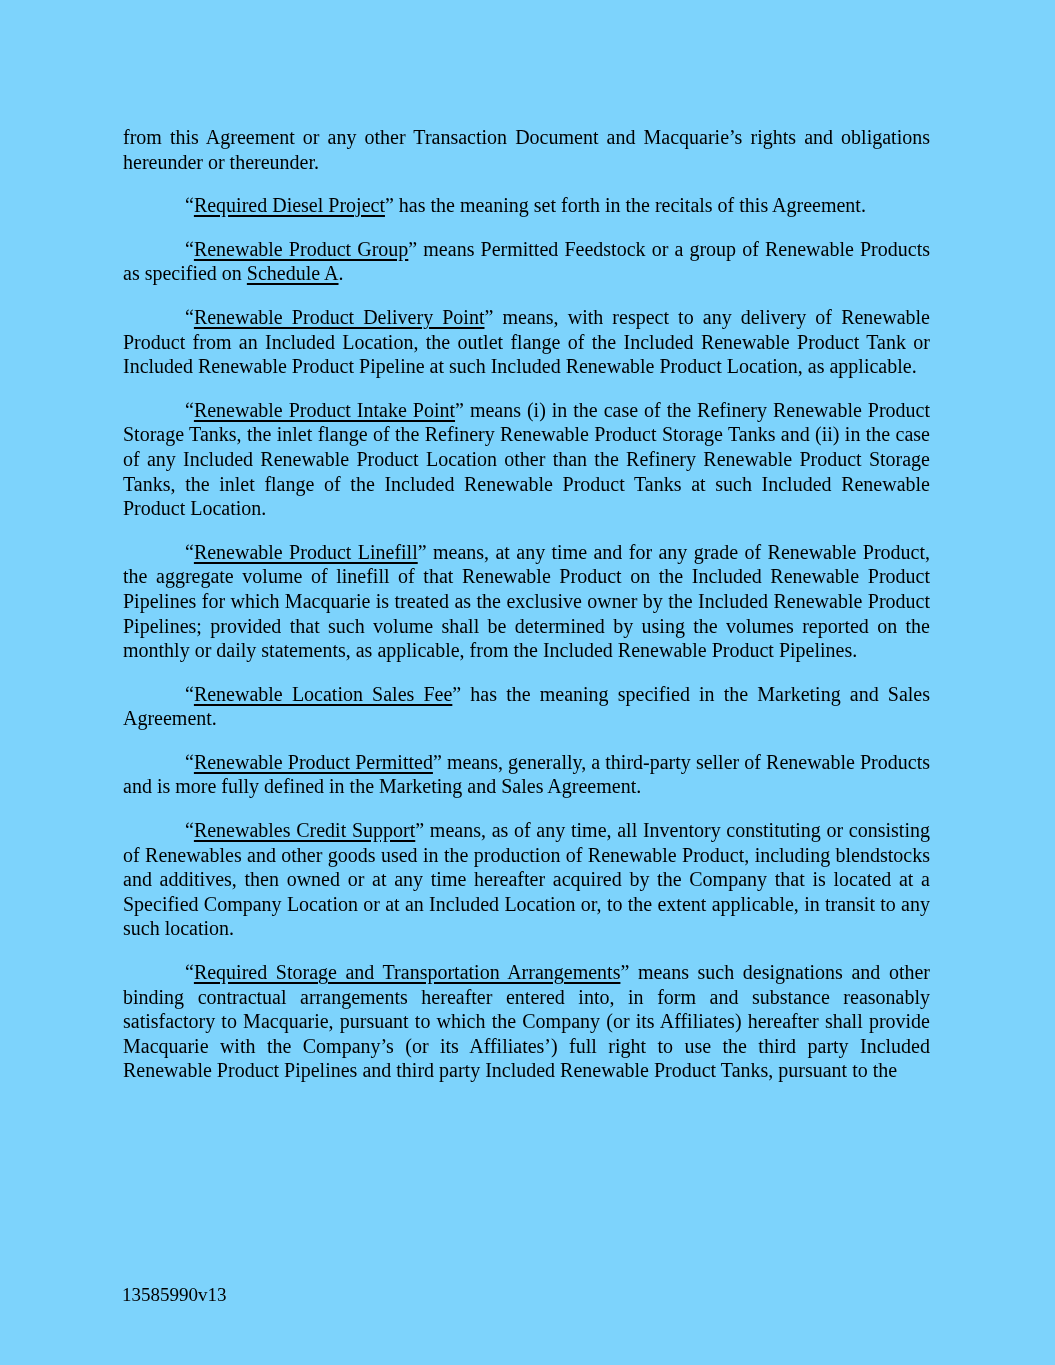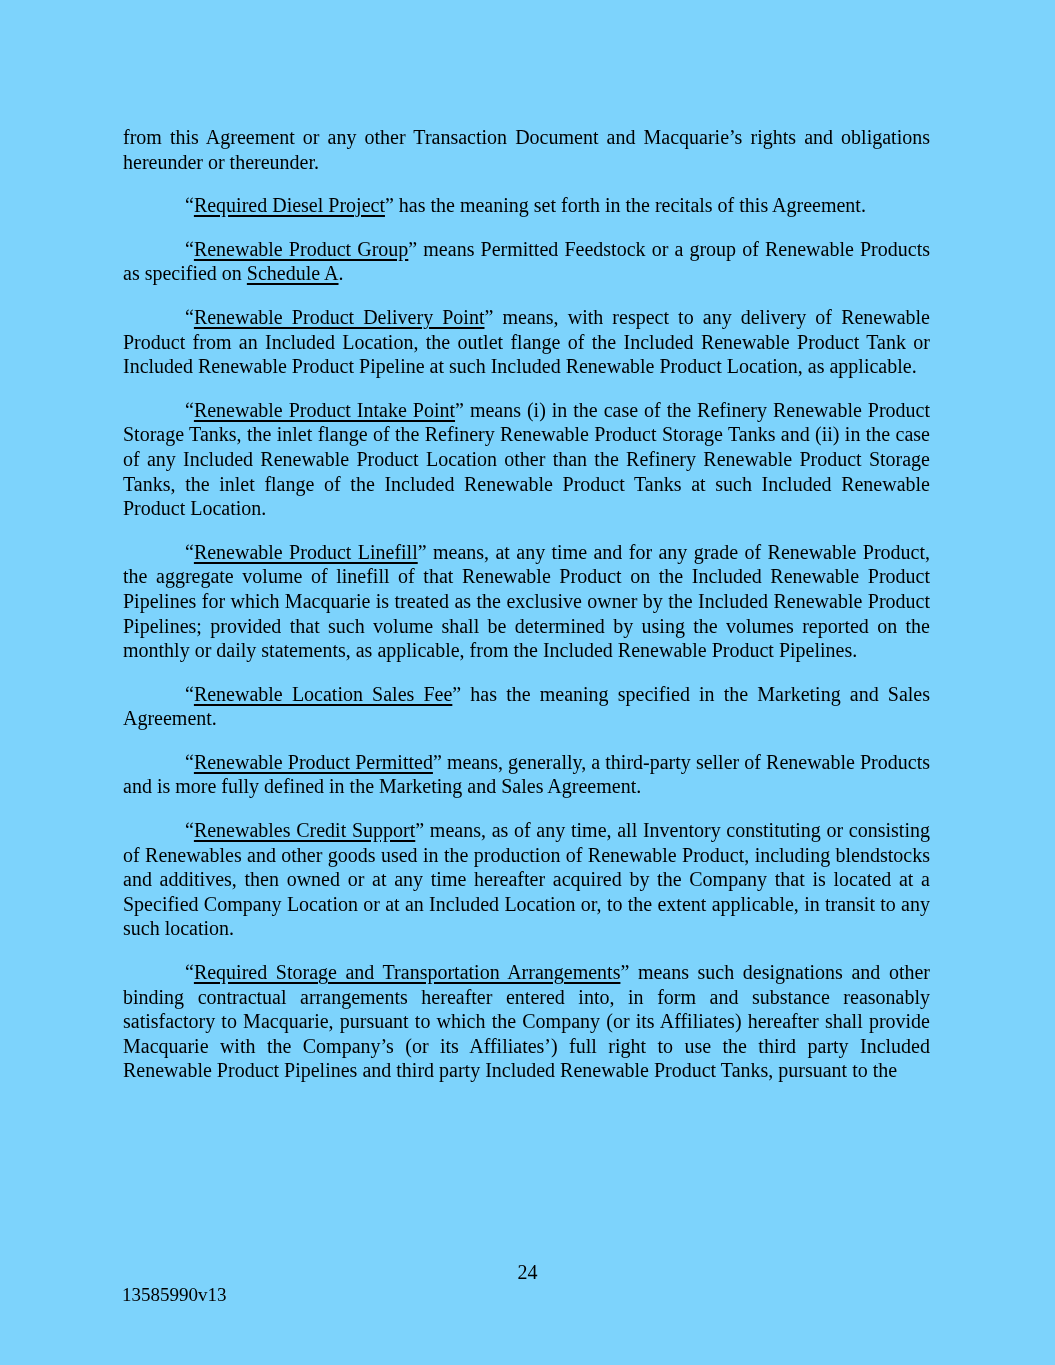--- a/index.html
+++ b/index.html
@@ -65,15 +65,14 @@
       <p class="para indent"><span>“</span><span class="u">Required Diesel Project</span><span>” has the meaning set forth in the recitals of this Agreement.</span></p>
       <p class="para indent"><span>“</span><span class="u">Renewable Product Group</span><span>” means Permitted Feedstock or a group of Renewable Products as specified on </span><span class="u">Schedule A</span><span>.</span></p>
       <p class="para indent"><span>“</span><span class="u">Renewable Product Delivery Point</span><span>” means, with respect to any delivery of Renewable Product from an Included Location, the outlet flange of the Included Renewable Product Tank or Included Renewable Product Pipeline at such Included Renewable Product Location, as applicable.</span></p>
       <p class="para indent"><span>“</span><span class="u">Renewable Product Intake Point</span><span>” means (i) in the case of the Refinery Renewable Product Storage Tanks, the inlet flange of the Refinery Renewable Product Storage Tanks and (ii) in the case of any Included Renewable Product Location other than the Refinery Renewable Product Storage Tanks, the inlet flange of the Included Renewable Product Tanks at such Included Renewable Product Location.</span></p>
       <p class="para indent"><span>“</span><span class="u">Renewable Product Linefill</span><span>” means, at any time and for any grade of Renewable Product, the aggregate volume of linefill of that Renewable Product on the Included Renewable Product Pipelines for which Macquarie is treated as the exclusive owner by the Included Renewable Product Pipelines; provided that such volume shall be determined by using the volumes reported on the monthly or daily statements, as applicable, from the Included Renewable Product Pipelines.</span></p>
       <p class="para indent"><span>“</span><span class="u">Renewable Location Sales Fee</span><span>” has the meaning specified in the Marketing and Sales Agreement.</span></p>
       <p class="para indent"><span>“</span><span class="u">Renewable Product Permitted</span><span>” means, generally, a third-party seller of Renewable Products and is more fully defined in the Marketing and Sales Agreement.</span></p>
       <p class="para indent"><span>“</span><span class="u">Renewables Credit Support</span><span>” means, as of any time, all Inventory constituting or consisting of Renewables and other goods used in the production of Renewable Product, including blendstocks and additives, then owned or at any time hereafter acquired by the Company that is located at a Specified Company Location or at an Included Location or, to the extent applicable, in transit to any such location.</span></p>
       <p class="para indent"><span>“</span><span class="u">Required Storage and Transportation Arrangements</span><span>” means such designations and other binding contractual arrangements hereafter entered into, in form and substance reasonably satisfactory to Macquarie, pursuant to which the Company (or its Affiliates) hereafter shall provide Macquarie with the Company’s (or its Affiliates’) full right to use the third party Included Renewable Product Pipelines and third party Included Renewable Product Tanks, pursuant to the</span></p>
     </div>
-  <div class="footer-page-number">24</div>
   <div class="footer-doc-id">13585990v13</div>
 </div>
 
 </body></html>

